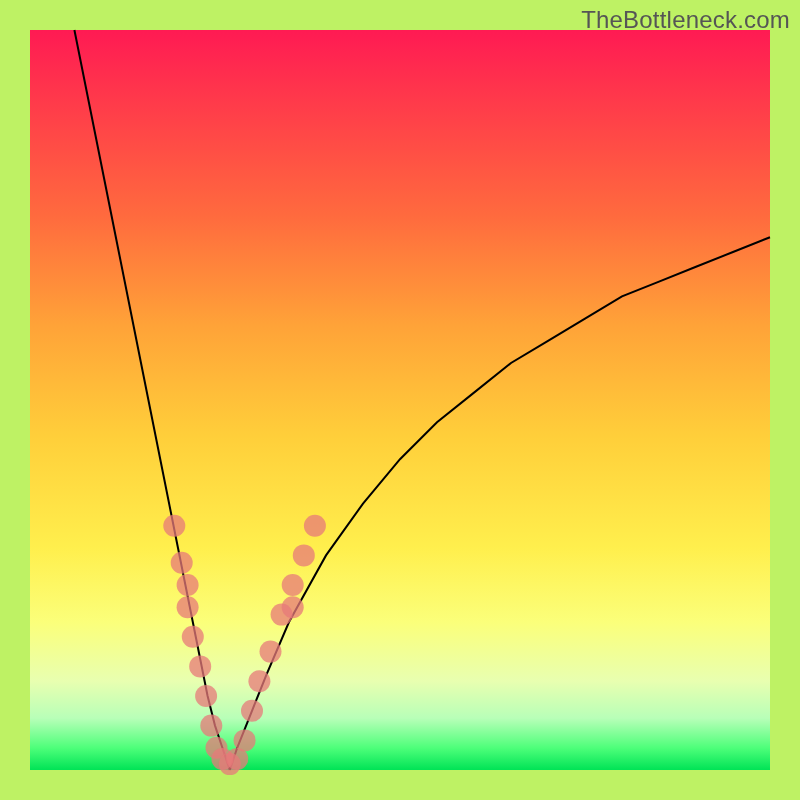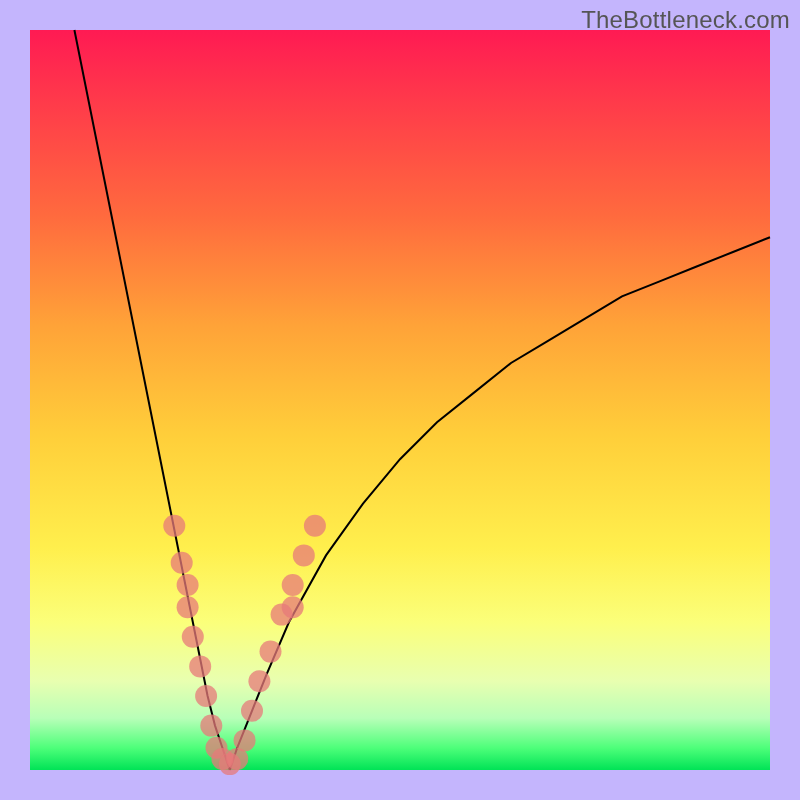--- a/index.html
+++ b/index.html
@@ -8,21 +8,21 @@
     width: 800px;
     height: 800px;
     overflow: hidden;
     font-family: Arial, Helvetica, sans-serif;
     background: #000;
   }
   .frame {
     position: relative;
     width: 800px;
     height: 800px;
-    background: #c4b5fd;
+    background: #bef264;
   }
   .plot-area {
     position: absolute;
     left: 30px;
     top: 30px;
     width: 740px;
     height: 740px;
     
     background: linear-gradient(
       to bottom,

